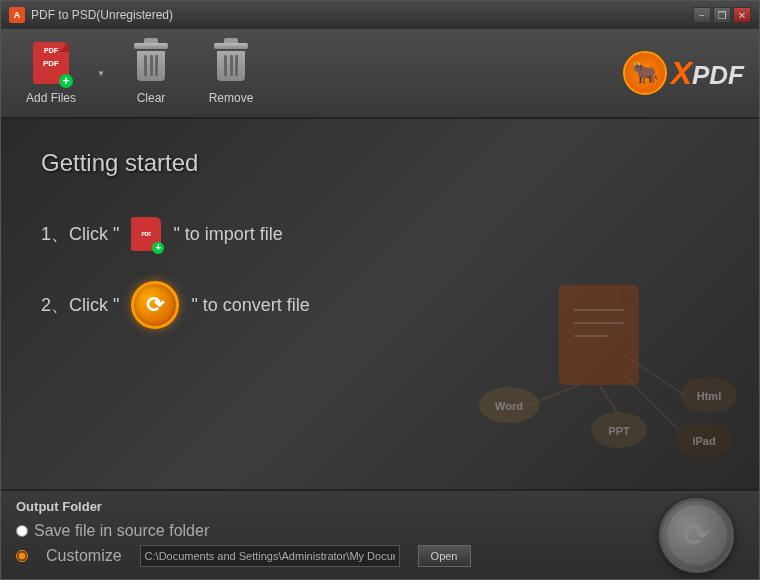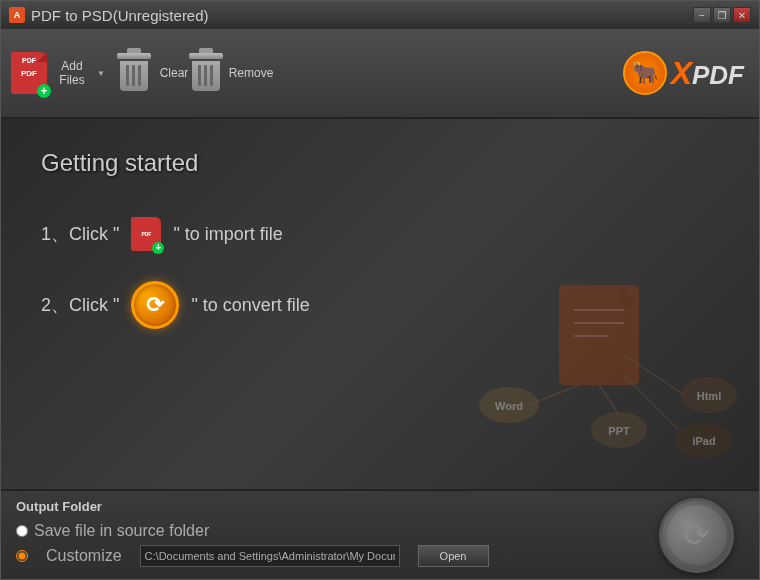--- a/index.html
+++ b/index.html
@@ -46,21 +46,21 @@
       display: flex;
       align-items: center;
       justify-content: center;
       font-size: 9px;
       color: white;
       font-weight: bold;
     }
 
     .title-text {
       color: #ccc;
-      font-size: 15px;
+      font-size: 12px;
     }
 
     .title-buttons {
       display: flex;
       gap: 2px;
     }
 
     .title-btn {
       width: 18px;
       height: 16px;
@@ -89,21 +89,21 @@
     }
 
     .toolbar-buttons {
       display: flex;
       align-items: center;
       gap: 0;
     }
 
     .toolbar-btn {
       display: flex;
-      flex-direction: row;
+      flex-direction: column;
       align-items: center;
       justify-content: center;
       width: 80px;
       height: 75px;
       cursor: pointer;
       gap: 6px;
     }
 
     .toolbar-btn-icon {
       width: 40px;
@@ -436,21 +436,21 @@
       height: 22px;
       background: #222;
       border: 1px solid #555;
       color: #aaa;
       font-size: 11px;
       padding: 0 4px;
     }
 
     .open-btn {
       height: 22px;
-      padding: 0 21px;
+      padding: 0 12px;
       background: linear-gradient(to bottom, #555, #333);
       border: 1px solid #666;
       color: #ccc;
       font-size: 11px;
       cursor: pointer;
     }
 
     
     .big-convert-btn {
       width: 75px;

